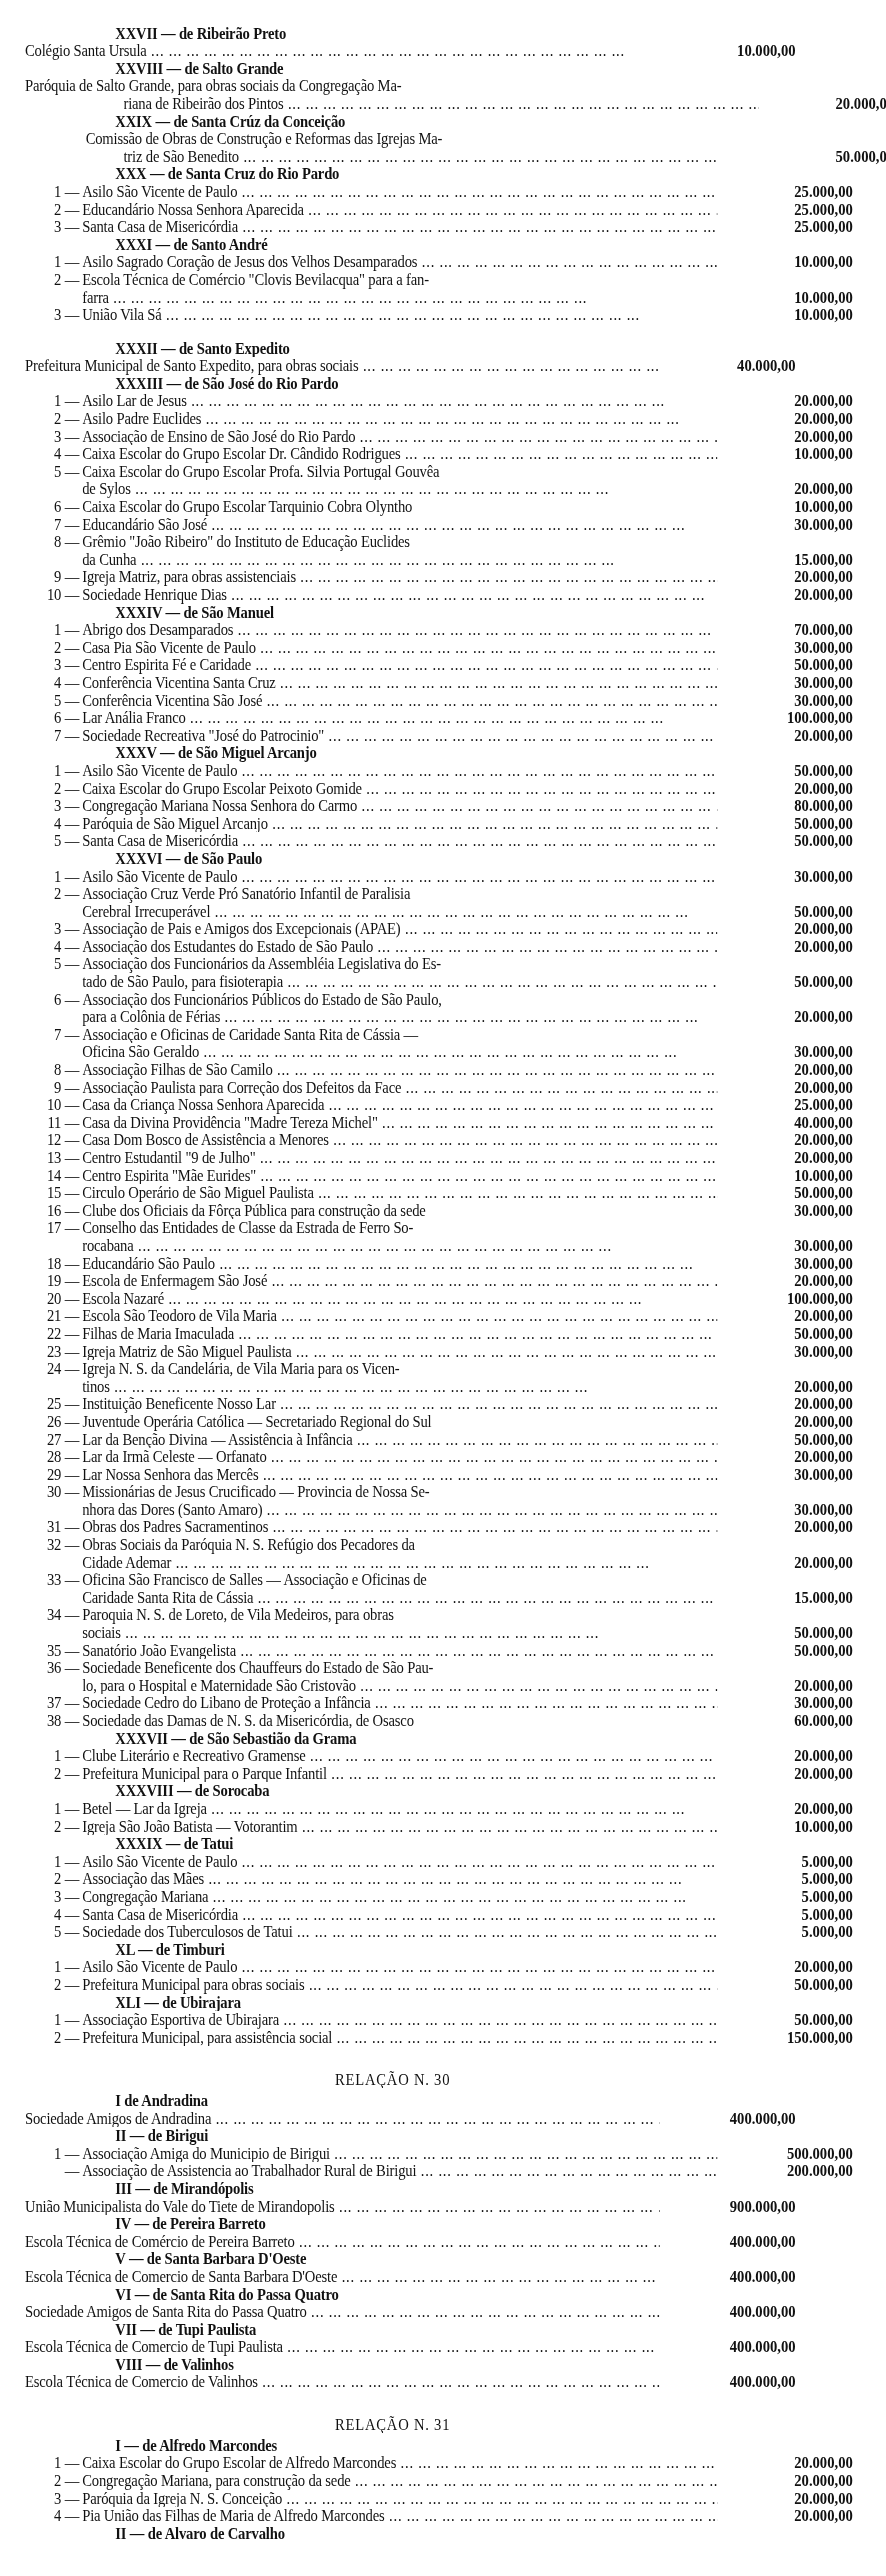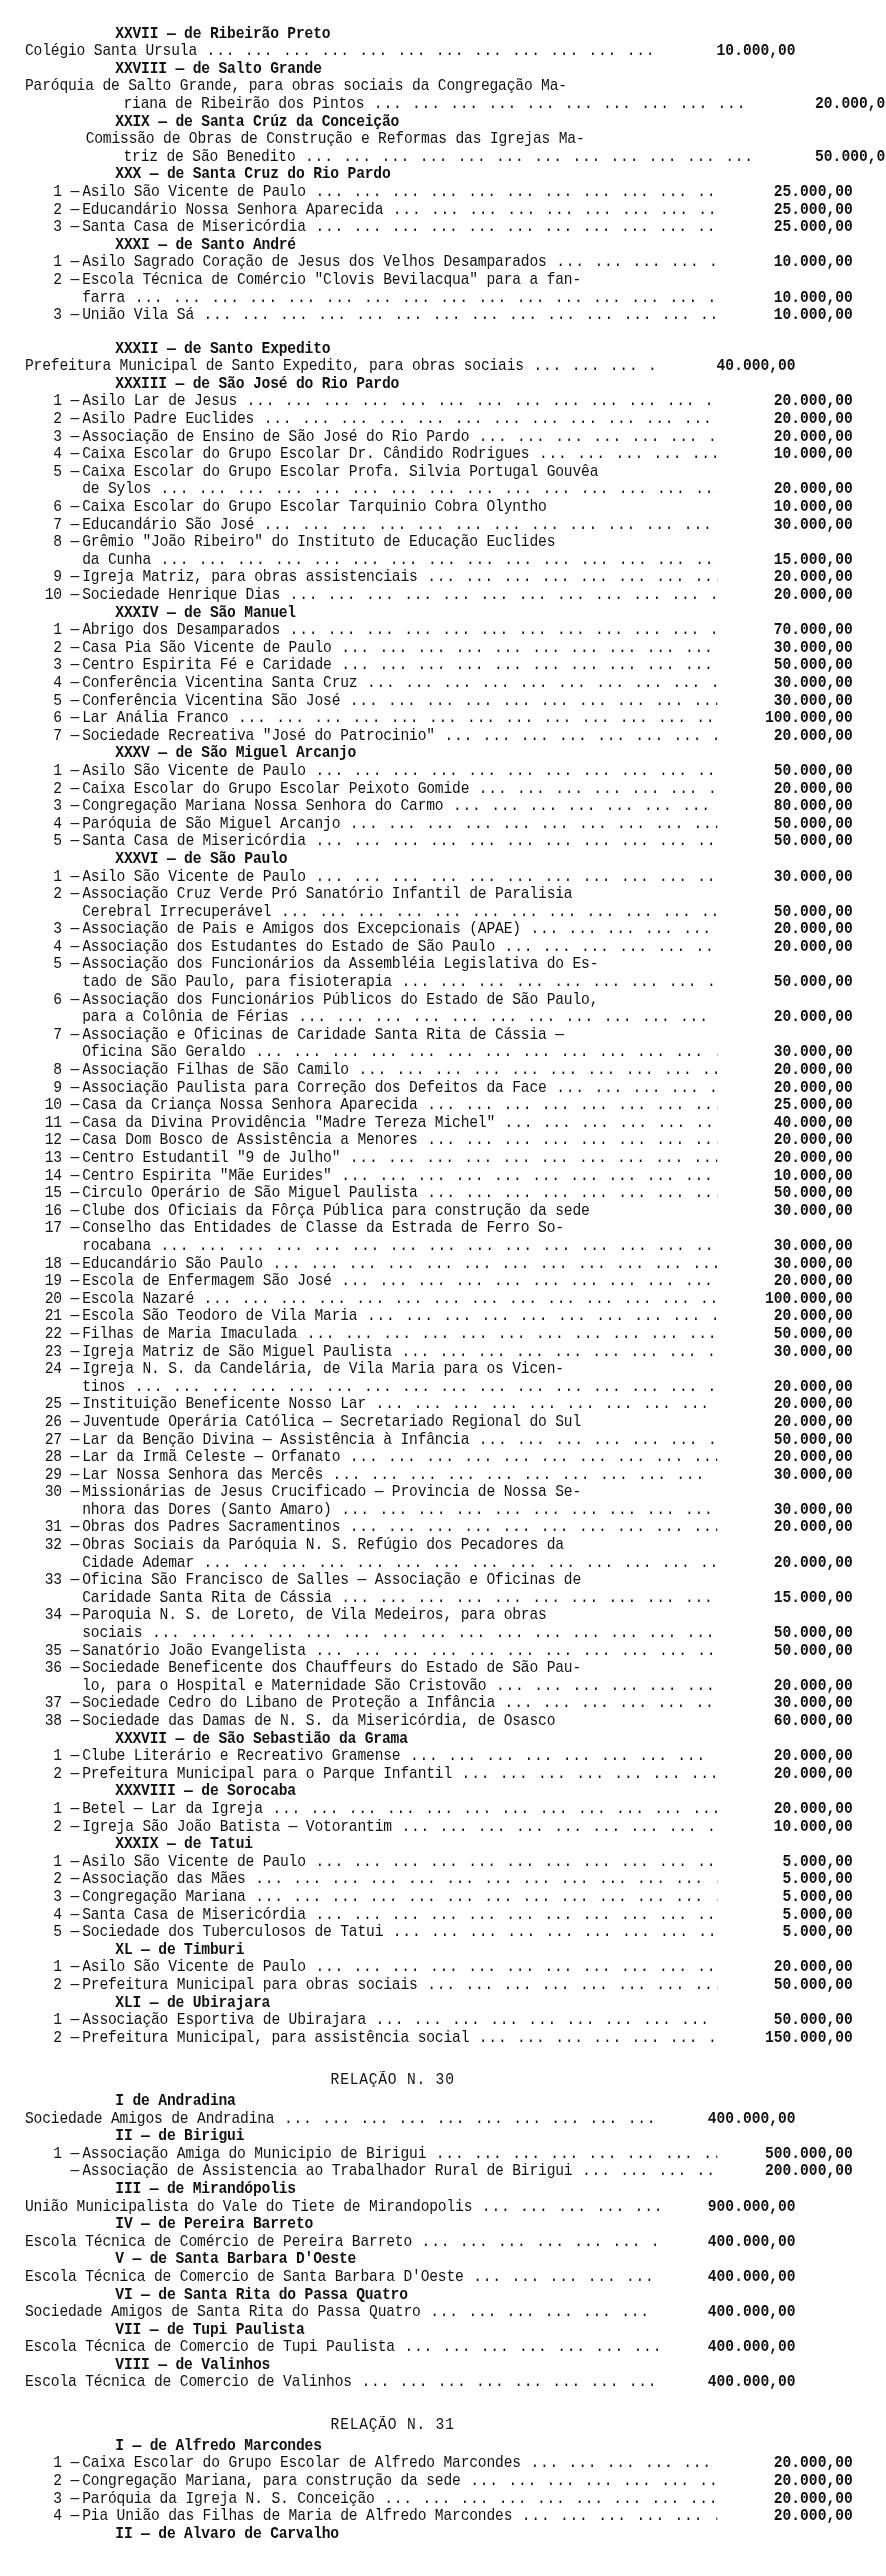--- a/index.html
+++ b/index.html
@@ -9,21 +9,20 @@
     overflow: hidden;
     font-family: "Liberation Serif", "DejaVu Serif", serif;
     color: #111;
     position: relative;
   }
   #doc {
     position: absolute;
     left: 24.6px;
     top: 24.6px;
     width: 826px;
-    font-family: Liberation Mono, monospace;
   }
   .row {
     position: relative;
     display: flex;
     align-items: flex-end;
     font-size: 17px;
     line-height: 17.6px;
     letter-spacing: -0.2px;
     transform: scaleX(0.86);
     transform-origin: left bottom;

